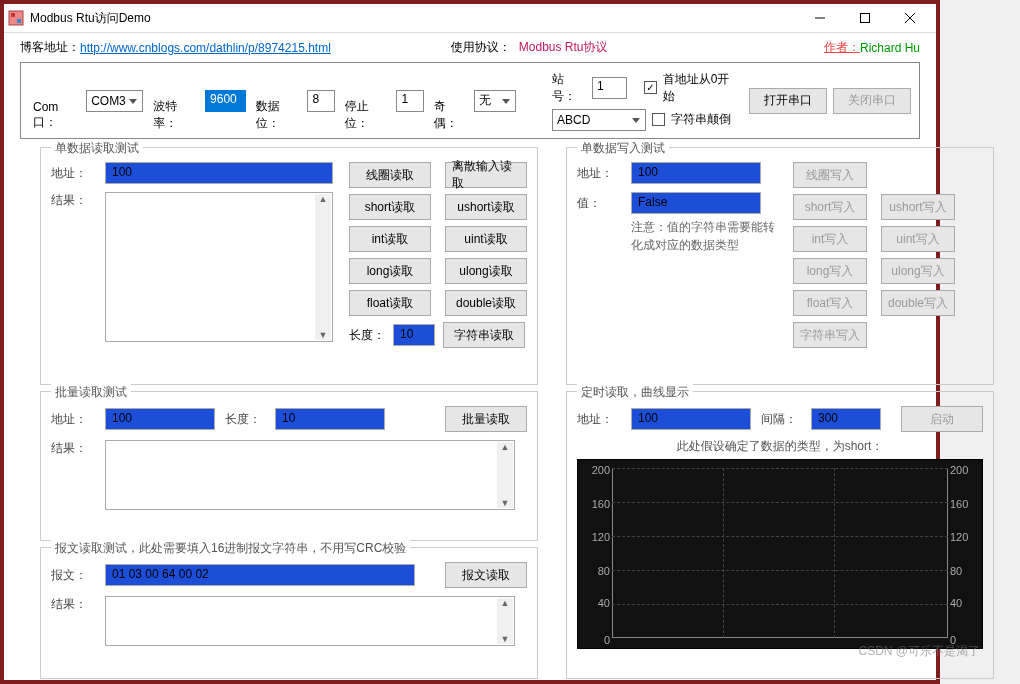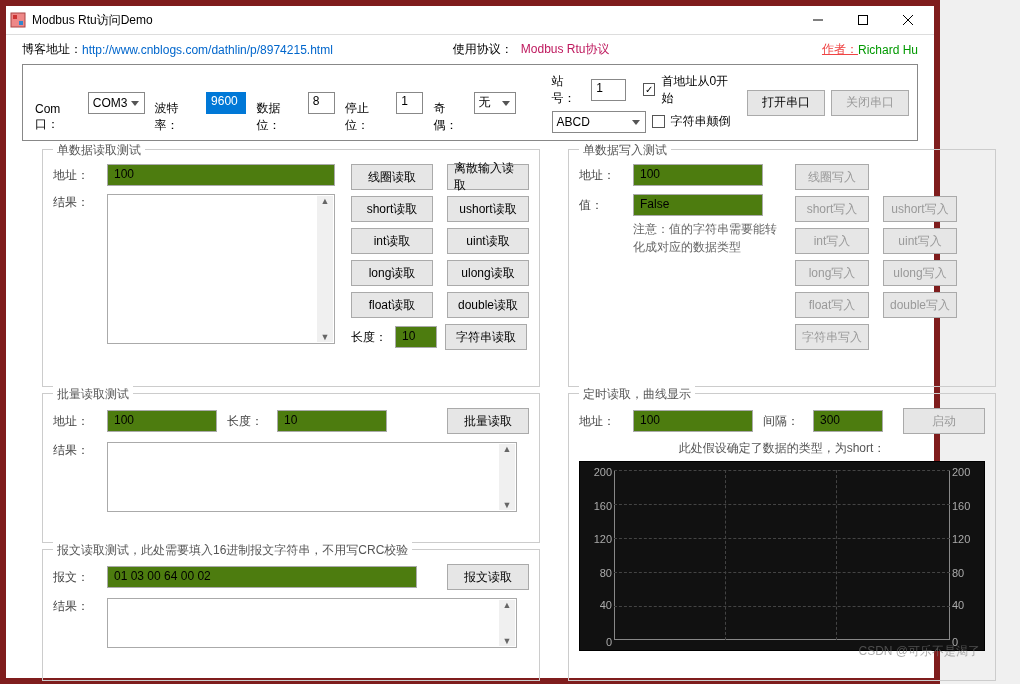--- a/index.html
+++ b/index.html
@@ -1,45 +1,45 @@
 <!DOCTYPE html>
 <html><head>
 <meta charset="utf-8">
 <style>
 * { box-sizing: border-box; font-family: "Microsoft YaHei", Arial, sans-serif; font-size: 12px; }
 body { margin: 0; background: #f0f0f0; }
-.window { width: 940px; height: 684px; background: #fff; border: 6px solid #7f1d1d; display: flex; flex-direction: column; }
+.window { width: 940px; height: 684px; background: #fff; border: 4px solid #7f1d1d; display: flex; flex-direction: column; }
 .titlebar { height: 30px; background: #fff; border-bottom: 1px solid #ddd; display: flex; align-items: center; padding: 0 4px; }
 .titlebar .icon { width: 16px; height: 16px; margin-right: 6px; }
 .titlebar .title { flex: 1; }
 .titlebar .winbtns { display: flex; }
 .titlebar .winbtn { width: 45px; height: 28px; display: flex; align-items: center; justify-content: center; cursor: pointer; }
 .headerrow { padding: 6px 16px 2px 16px; display: flex; align-items: center; }
-.headerrow .link { color: #0066cc; }
+.headerrow .link { color: #0066cc; text-decoration: underline; }
 .headerrow .proto { color: #be185d; margin-left: 8px; }
 .headerrow .author { color: #ef4444; margin-left: auto; text-decoration: underline; }
 .headerrow .authorname { color: #090; }
 .configbar { margin: 4px 16px 4px 16px; border: 1px solid #888; padding: 6px 8px; display: flex; align-items: center; gap: 6px; position: relative; }
 .configbar .lbl { margin-left: 4px; margin-top: 29px; }
 .sel, .txt { border: 1px solid #888; background: #fff; height: 22px; padding: 1px 4px; }
 .sel { padding-right: 18px; position: relative; display: inline-flex; align-items: center; min-width: 50px; }
 .sel::after { content: ""; position: absolute; right: 5px; top: 8px; border-left: 4px solid transparent; border-right: 4px solid transparent; border-top: 5px solid #555; }
 .btn { border: 1px solid #aaa; background: #e6e6e6; padding: 4px 12px; height: 26px; display: inline-flex; align-items: center; justify-content: center; min-width: 78px; cursor: pointer; }
 .btn.disabled { color: #999; }
 .txt.sel-blue { background: #0078d7; color: #fff; border: 1px solid #0078d7; }
 .stationcol { display: flex; flex-direction: column; gap: 4px; margin-left: 30px; }
 .stationcol .row { display: flex; align-items: center; gap: 6px; }
 .cbx { width: 13px; height: 13px; border: 1px solid #555; display: inline-flex; align-items: center; justify-content: center; font-size: 10px; }
 .mainrow { display: flex; flex: 1; padding: 4px 14px 10px 14px; gap: 6px; }
 .leftcol, .rightcol { flex: 1; display: flex; flex-direction: column; gap: 6px; }
 .group { border: 1px solid #ccc; padding: 6px 10px 8px 10px; position: relative; margin-left: 22px; }
 .group .legend { position: absolute; top: -8px; left: 10px; background: #fff; padding: 0 4px; color: #555; }
 .frow { display: flex; align-items: center; gap: 10px; margin-top: 8px; }
 .flbl { width: 44px; color: #444; }
-.finput { border: 1px solid #aaa; background: #4d7c0f; height: 22px; padding: 2px 6px; }
+.finput { border: 1px solid #aaa; background: #1d4ed8; height: 22px; padding: 2px 6px; }
 .fw-220 { width: 228px; }
 .fw-110 { width: 110px; }
 .fw-130 { width: 130px; }
 .fw-300 { width: 310px; }
 .textarea { border: 1px solid #aaa; background: #fff; height: 150px; width: 228px; position: relative; }
 .textarea.sm { height: 70px; width: 336px; }
 .textarea.sm2 { height: 50px; width: 336px; }
 .scroll-v { position: absolute; right: 1px; top: 1px; width: 16px; bottom: 1px; background: #f0f0f0; display: flex; flex-direction: column; justify-content: space-between; align-items: center; }
 .scroll-v .arr { font-size: 9px; color: #666; }
 .btncol { display: flex; flex-direction: column; gap: 6px; }

